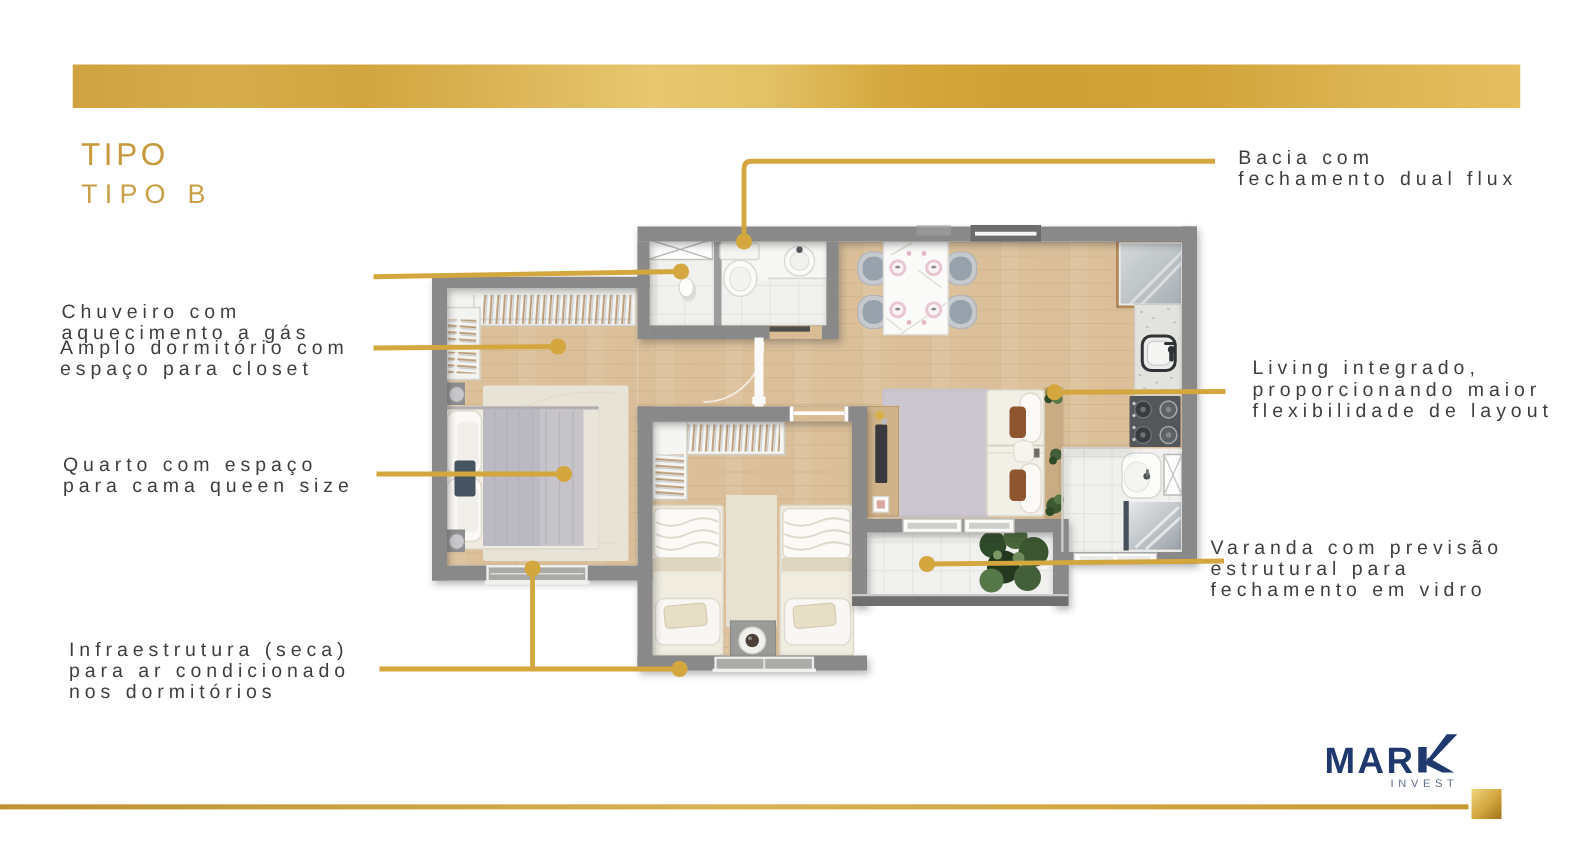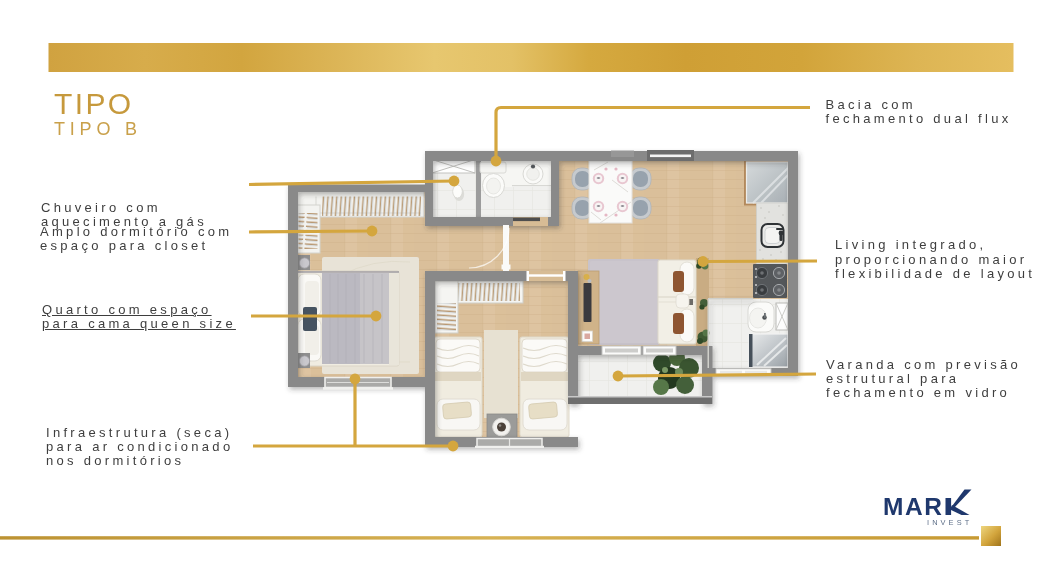--- a/index.html
+++ b/index.html
@@ -1,50 +1,50 @@
 <!DOCTYPE html>
 <html><head>
 <meta charset="utf-8">
 <style>
   html,body{margin:0;padding:0;background:#ffffff;}
   body{width:1059px;height:573px;position:relative;overflow:hidden;
        font-family:"Liberation Sans", sans-serif;}
   .abs{position:absolute;}
   .lbl{font-size:13px;line-height:14.2px;letter-spacing:3.3px;color:#3E3E3E;white-space:pre;}
-  #title1{left:54px;top:87.5px;font-size:30px;letter-spacing:2.4px;color:#C6993C;line-height:32px;}
+  #title1{left:54px;top:87.5px;font-size:21px;letter-spacing:2.4px;color:#C6993C;line-height:32px;}
   #title2{left:54px;top:122.4px;font-size:18px;letter-spacing:4.8px;color:#C9A04A;line-height:15px;}
 </style>
 </head>
 <body>
 
 <div class="abs" id="title1">TIPO</div>
 
 <div class="abs" id="title2">TIPO B</div>
 
 <div class="abs lbl" style="left:41px;top:165.2px;margin-top:36px;">Chuveiro com
 aquecimento a gás</div>
 
 <div class="abs lbl" style="left:40px;top:224.5px;">Amplo dormitório com
 espaço para closet</div>
 
-<div class="abs lbl" style="left:42px;top:302.9px;text-decoration:underline;">Quarto com espaço
+<div class="abs lbl" style="left:42px;top:302.9px;">Quarto com espaço
 para cama queen size</div>
 
 <div class="abs lbl" style="left:46px;top:425.9px;">Infraestrutura (seca)
 para ar condicionado
 nos dormitórios</div>
 
 <div class="abs lbl" style="left:825.5px;top:98.2px;">Bacia com
 fechamento dual flux</div>
 
 <div class="abs lbl" style="left:835px;top:238.3px;">Living integrado,
 proporcionando maior
 flexibilidade de layout</div>
 
-<div class="abs lbl" style="left:826px;top:357.7px;">Varanda com previsão
+<div class="abs lbl" style="left:807px;top:357.7px;">Varanda com previsão
 estrutural para
 fechamento em vidro</div>
 
 <svg class="abs" style="left:0;top:0;" width="1059" height="573" viewBox="0 0 1059 573">
 <defs>
   <linearGradient id="topbar" x1="0" y1="0" x2="1" y2="0">
     <stop offset="0" stop-color="#D0A240"></stop>
     <stop offset="0.10" stop-color="#D7AC4B"></stop>
     <stop offset="0.20" stop-color="#D2A53F"></stop>
     <stop offset="0.30" stop-color="#DCB557"></stop>

